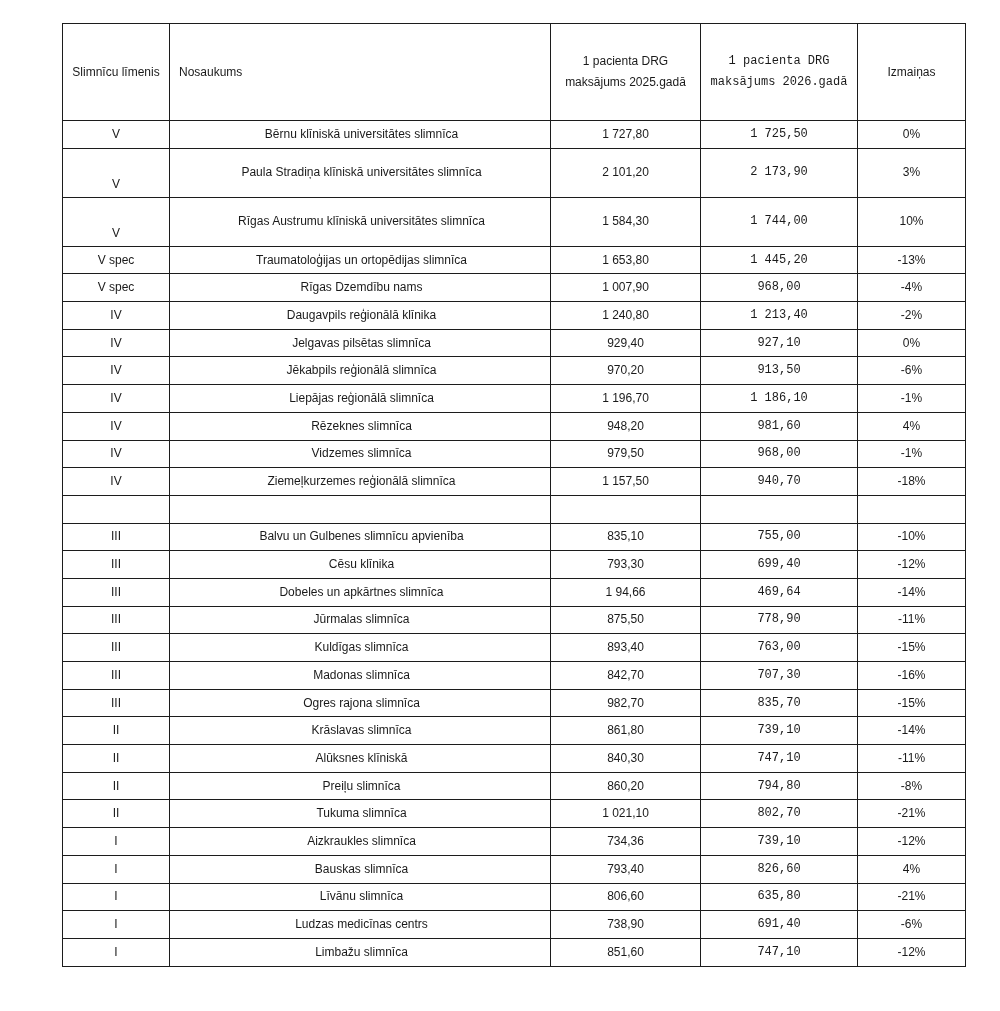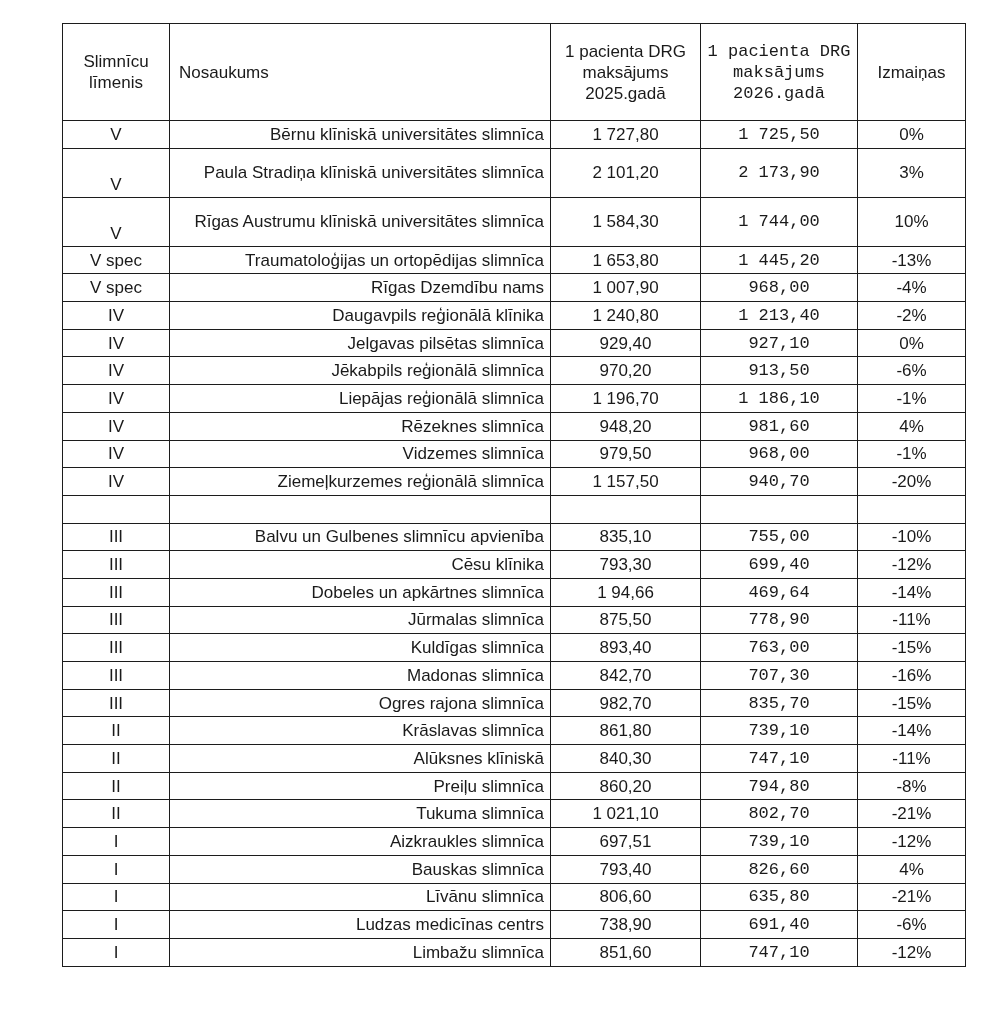--- a/index.html
+++ b/index.html
@@ -1,29 +1,29 @@
 <!DOCTYPE html>
 <html><head>
 <meta charset="utf-8">
 <style>
   html, body { margin: 0; padding: 0; background: #ffffff; }
   body { width: 1000px; height: 1011px; position: relative; overflow: hidden;
          font-family: "Liberation Sans", "DejaVu Sans", sans-serif; color: #1a1a1a; }
   table.drg {
     position: absolute; left: 62px; top: 23px;
     border-collapse: collapse; table-layout: fixed;
-    width: 836px; font-size: 17px; border-radius: 8px;
+    width: 836px; font-size: 12px; border-radius: 8px;
   }
   table.drg td, table.drg th {
     border: 1.3px solid #1c1c1c; padding: 0 6px; vertical-align: middle;
     font-weight: normal; line-height: 21px;
   }
   table.drg thead th { height: 96px; text-align: center; }
   .c-level { width: 94px; text-align: center; }
-  .c-name  { width: 365px; text-align: right; padding-left: 9px !important; }
+  .c-name  { width: 365px; text-align: center; padding-left: 9px !important; }
   .c-2025  { width: 137px; text-align: center; }
   .c-2026  { width: 144px; text-align: center; font-family: Liberation Mono, monospace; }
   .c-chg   { width: 95px; text-align: center; }
   tbody tr { height: 27.7px; }
   tbody tr.two-line { height: 49px; }
   tbody tr.two-line td.c-level { vertical-align: bottom; padding-bottom: 2px; }
   td.bold { font-weight: bold; }
 </style>
 </head>
 <body>
@@ -114,21 +114,21 @@
         <td class="c-name">Vidzemes slimnīca</td>
         <td class="c-2025">979,50</td>
         <td class="c-2026">968,00</td>
         <td class="c-chg">-1%</td>
       </tr>
       <tr>
         <td class="c-level">IV</td>
         <td class="c-name">Ziemeļkurzemes reģionālā slimnīca</td>
         <td class="c-2025">1 157,50</td>
         <td class="c-2026">940,70</td>
-        <td class="c-chg">-20%</td>
+        <td class="c-chg">-18%</td>
       </tr>
       <tr>
         <td class="c-level"></td>
         <td class="c-name"></td>
         <td class="c-2025"></td>
         <td class="c-2026"></td>
         <td class="c-chg"></td>
       </tr>
       <tr>
         <td class="c-level">III</td>
@@ -203,21 +203,21 @@
       <tr>
         <td class="c-level">II</td>
         <td class="c-name">Tukuma slimnīca</td>
         <td class="c-2025">1 021,10</td>
         <td class="c-2026">802,70</td>
         <td class="c-chg bold">-21%</td>
       </tr>
       <tr>
         <td class="c-level">I</td>
         <td class="c-name">Aizkraukles slimnīca</td>
-        <td class="c-2025">697,51</td>
+        <td class="c-2025">734,36</td>
         <td class="c-2026">739,10</td>
         <td class="c-chg bold">-12%</td>
       </tr>
       <tr>
         <td class="c-level">I</td>
         <td class="c-name">Bauskas slimnīca</td>
         <td class="c-2025">793,40</td>
         <td class="c-2026">826,60</td>
         <td class="c-chg bold">4%</td>
       </tr>

